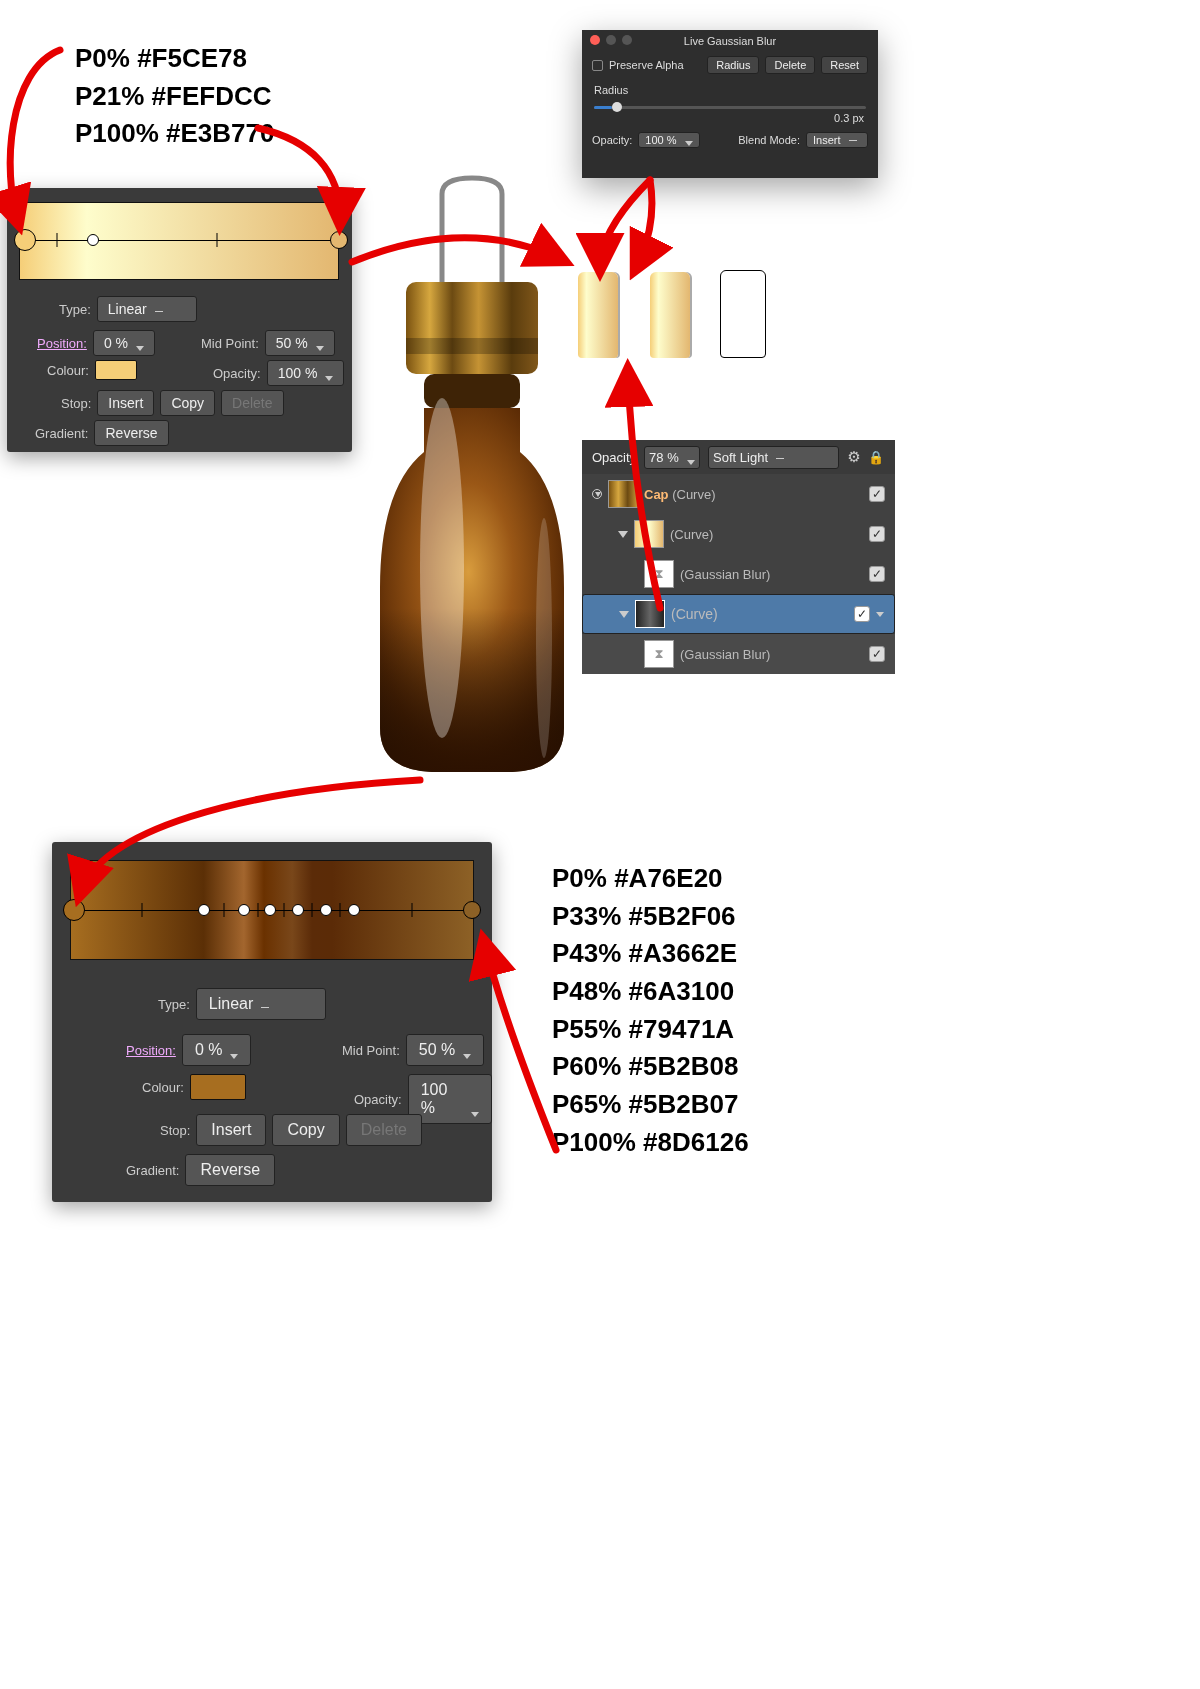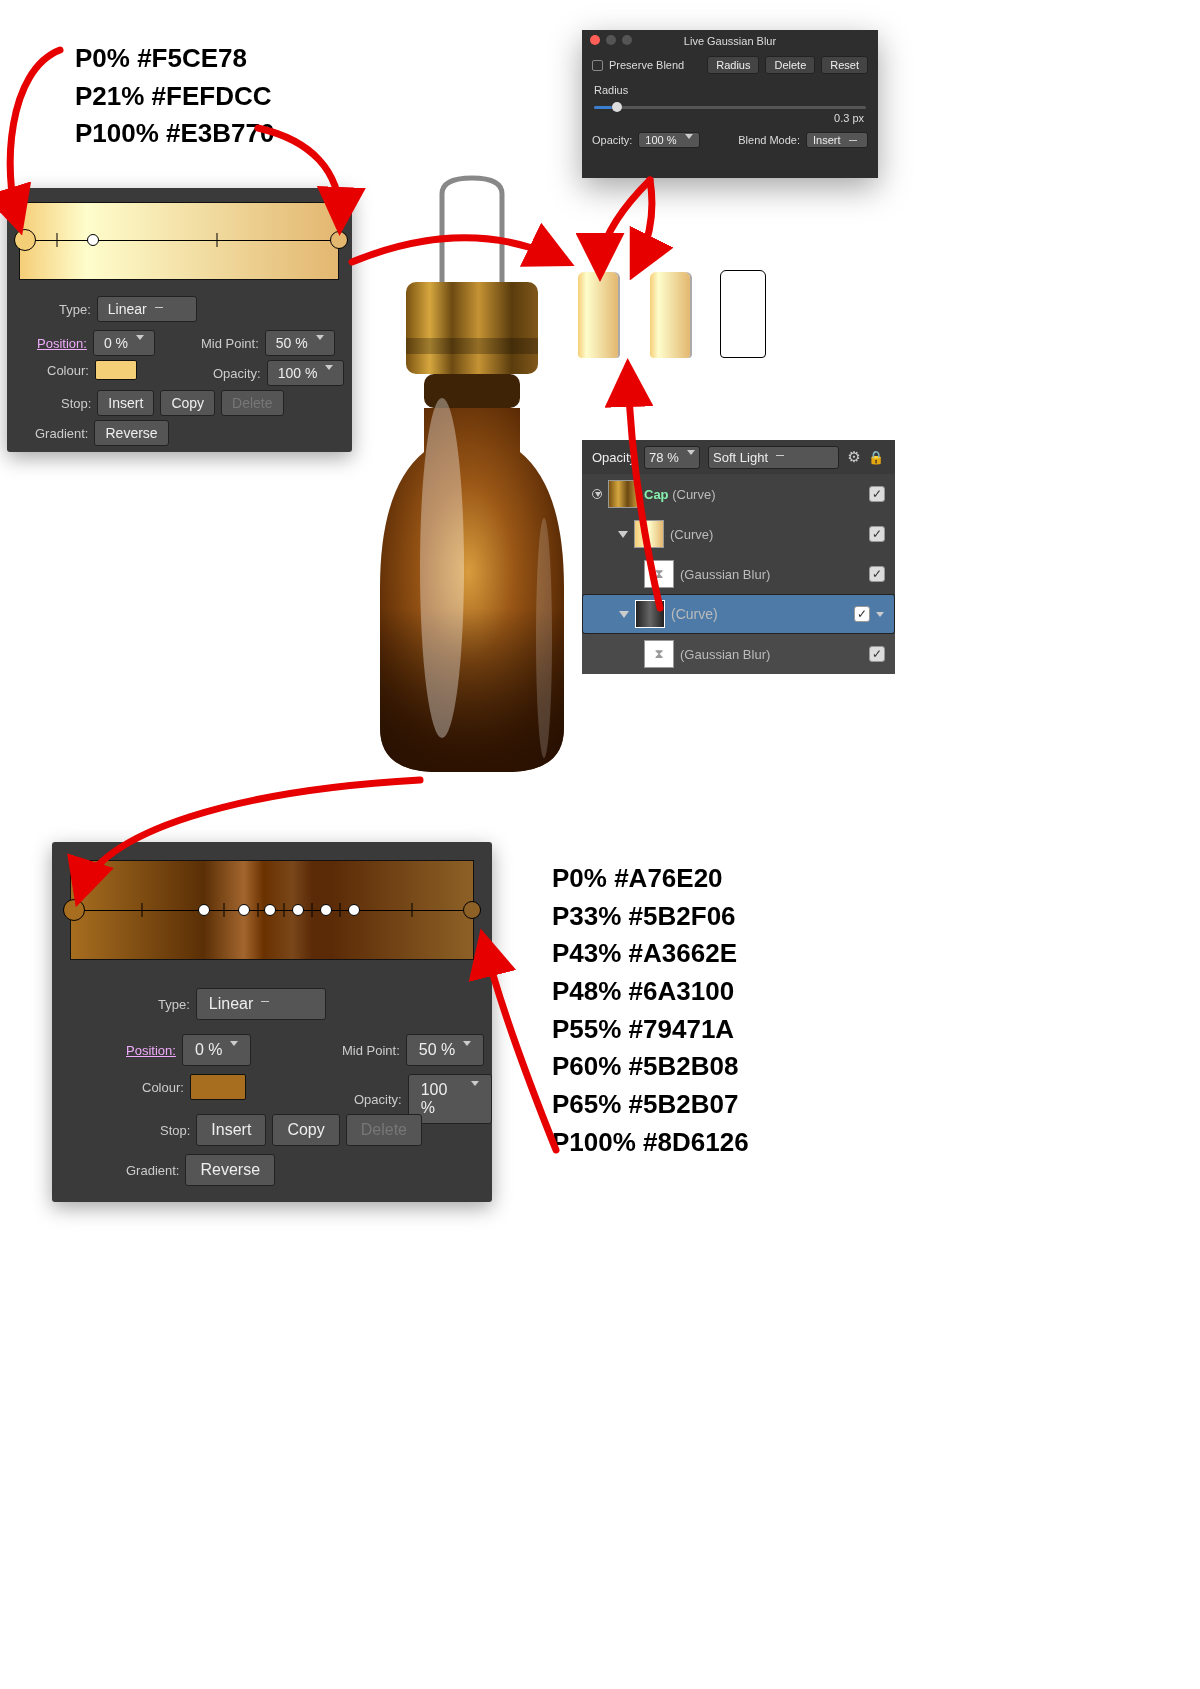--- a/index.html
+++ b/index.html
@@ -11,21 +11,21 @@
   
   .grad-panel { position: absolute; background: #3a3a3a; color: #eee; font-size: 14px; border-radius: 3px; box-shadow: 0 6px 20px rgba(0,0,0,.35); }
   .grad-preview { position: absolute; border: 1px solid #111; }
   .grad-track { position: absolute; height: 0; border-top: 1px solid #000; }
   .grad-stop { position: absolute; width: 18px; height: 18px; border-radius: 50%; background: #e8c87a; border: 1.5px solid #000; transform: translate(-50%, -50%); }
   .grad-stop.small { width: 12px; height: 12px; background: #fff; }
   .grad-tick { position: absolute; width: 1px; height: 14px; background: #000; transform: translate(-50%, -50%); }
   .grad-row { position: absolute; display: flex; align-items: center; gap: 6px; }
   .grad-row label { font-size: 13px; text-align: right; color: #ccc; }
   .grad-row label.dim { color: #f0abfc; text-decoration: underline; }
-  .sel { background: #555; border: 1px solid #222; border-radius: 3px; padding: 4px 10px; display: inline-flex; align-items: flex-start; gap: 8px; color: #eee; min-width: 70px; position: relative; font-size: 14px; }
+  .sel { background: #555; border: 1px solid #222; border-radius: 3px; padding: 4px 10px; display: inline-flex; align-items: flex-end; gap: 8px; color: #eee; min-width: 70px; position: relative; font-size: 14px; }
   .sel::after { content: ""; width: 0; height: 0; border-left: 4px solid transparent; border-right: 4px solid transparent; border-top: 5px solid #ccc; margin-left: auto; }
   .sel.step::after { content:""; width:8px; height:12px; border:none; background:
     linear-gradient(#ccc,#ccc) center/8px 1px no-repeat; margin:0; }
   .btn { background: #555; border: 1px solid #222; border-radius: 3px; padding: 4px 10px; color: #eee; display: inline-block; font-size: 14px; }
   .btn.dim { color: #777; }
   .swatch { width: 42px; height: 20px; border-radius: 2px; border: 1px solid #111; }
 
   
   .gauss { position: absolute; left: 582px; top: 30px; width: 296px; height: 148px; background: #2e2e2e; border-radius: 0; color: #ddd; box-shadow: 0 10px 30px rgba(0,0,0,.35); font-size: 11px; }
   .gauss .titlebar { height: 22px; display:flex; align-items:center; justify-content:center; position:relative; font-size:11px; }
@@ -51,21 +51,21 @@
   .layers .lock { color:#ccc; font-size:13px;}
   .layer-row { height:40px; display:flex; align-items:center; gap:6px; padding:0 10px; background:#414141; position:relative;}
   .layer-row.sel { background:#4e7aa8; }
   .layer-row.sub1 { padding-left:36px; }
   .layer-row.sub2 { padding-left:62px; }
   .layer-row .tri { width:0;height:0;border-left:5px solid transparent;border-right:5px solid transparent;border-top:7px solid #ccc; }
   .layer-row .tri.ring { border:1.5px solid #ccc; width:10px;height:10px; border-radius:50%; background:transparent; position:relative;}
   .layer-row .tri.ring::after{content:"";position:absolute;left:2px;top:1.5px;width:0;height:0;border-left:3px solid transparent;border-right:3px solid transparent;border-top:5px solid #ccc;}
   .layer-row .thumb { width:30px; height:28px; border:1px solid #999; background:#222; position:relative;}
   .layer-row .name { flex:1; color:#bbb;}
-  .layer-row .name .bold{color:#86efac;font-weight:600;margin-top:12px;}
+  .layer-row .name .bold{color:#fdba74;font-weight:600;margin-top:12px;}
   .layer-row .chk { width:16px;height:16px;border:1px solid #999;border-radius:3px;display:flex;align-items:center;justify-content:center;font-size:12px;background:#ddd;color:#333;}
   .layer-row.sel .chk{ background:#fff; }
 
   
   .cap-piece { position:absolute; width:40px; height:86px; border-radius:6px 6px 4px 4px; top:272px; }
 
   
   svg.arrows { position:absolute; left:0; top:0; width:1200px; height:1689px; pointer-events:none; }
   svg.arrows path { stroke:#e60000; stroke-width:7; fill:none; stroke-linecap:round; }
   svg.arrows polygon { fill:#e60000; }
@@ -172,21 +172,21 @@
   <div class="titlebar">
     <div class="dots">
         <span></span>
         <span></span>
         <span></span>
       </div>
     <span>Live Gaussian Blur</span>
   </div>
   <div class="row">
     <span class="chk"></span>
-    <span>Preserve Blend</span>
+    <span>Preserve Alpha</span>
     <span style="flex:1"></span>
     <span class="btn">Radius</span>
     <span class="btn">Delete</span>
     <span class="btn">Reset</span>
   </div>
   <div style="padding:6px 12px 0; font-size:11px;">Radius</div>
   <div class="slider-row" style="position:relative;">
     <div class="slider">
         <div class="fill"></div>
         <div class="thumb"></div>

